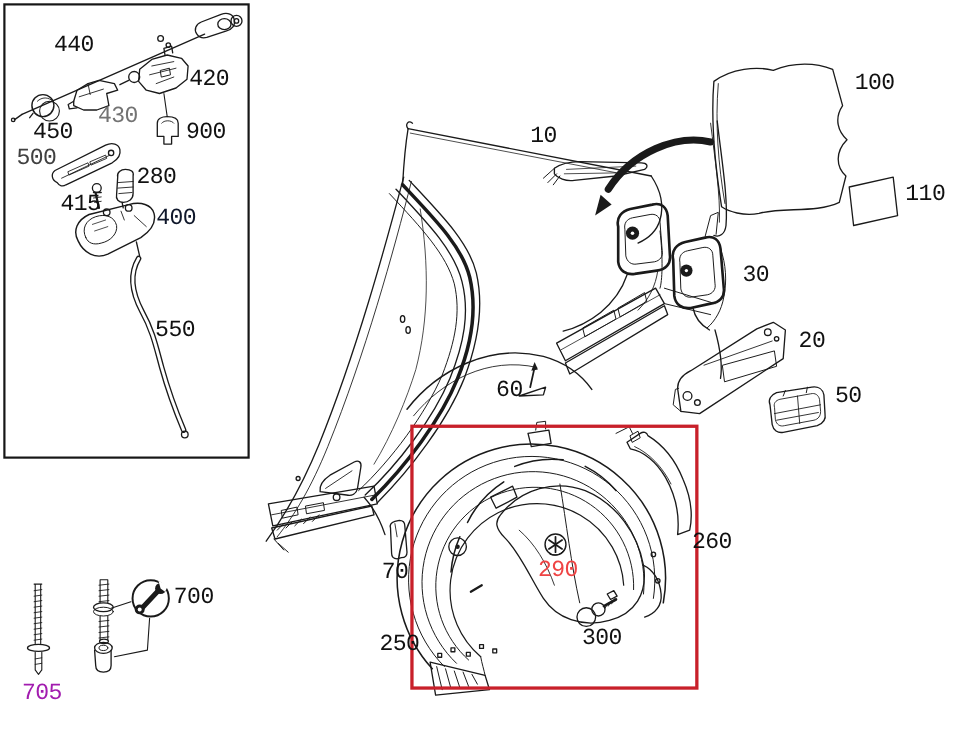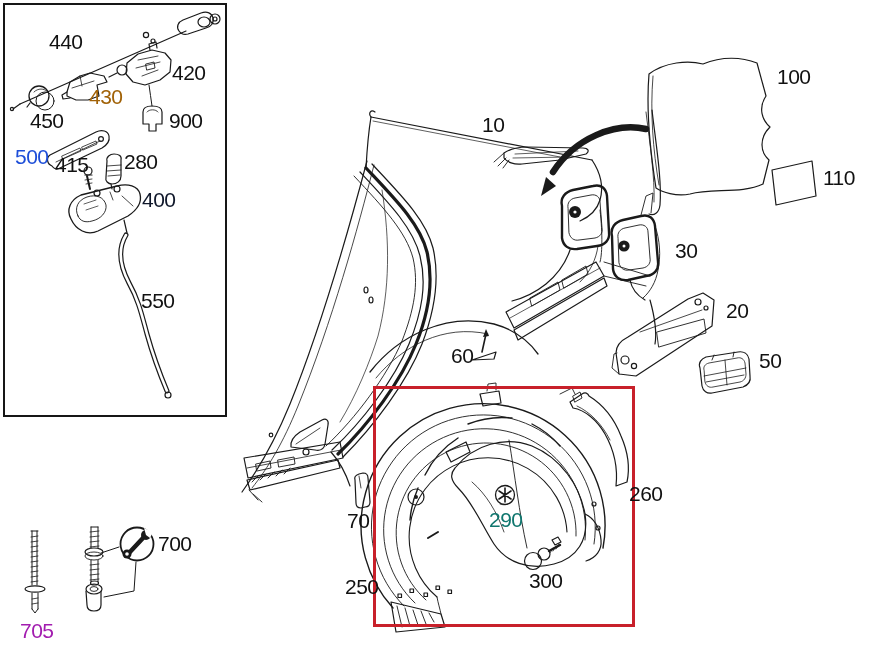--- a/index.html
+++ b/index.html
@@ -1,18 +1,18 @@
 <!DOCTYPE html>
 <html><head>
 <meta charset="utf-8">
 <style>
   html,body{margin:0;padding:0;background:#fff;}
   .stage{
     position:relative;width:889px;height:671px;background:#fff;overflow:hidden;
-    font-family:Liberation Sans, sans-serif;
+    font-family:Liberation Mono, monospace;
   }
   .artwork{position:absolute;left:0;top:0;}
   .parts-box{
     position:absolute;left:3px;top:3px;width:224px;height:414px;
     border:2px solid #161616;box-sizing:border-box;
   }
   .highlight{
     position:absolute;left:373px;top:386px;width:262px;height:241px;
     border:3px solid #c8202a;box-sizing:border-box;
   }
@@ -296,36 +296,36 @@
       <path d="M 550 553 L 553 548 M 553 551 L 556 546 M 556 549 L 559 544" stroke-width="0.8"></path>
       <path d="M 552 540 L 558 537 L 561 542 L 555 545 Z"></path>
     </g>
   </svg>
 
   <div class="parts-box"></div>
   <div class="highlight" style="border-color: rgb(200, 32, 42);"></div>
 
   <div class="lbl" style="left: 49px; top: 31px; color: rgb(17, 17, 17);">440</div>
   <div class="lbl" style="left: 172px; top: 62px; color: rgb(17, 17, 17);">420</div>
-  <div class="lbl" style="left: 89px; top: 86px; color: #a16207;">430</div>
+  <div class="lbl" style="left: 89px; top: 96px; color: #737373;">430</div>
   <div class="lbl" style="left: 30px; top: 110px; color: rgb(17, 17, 17);">450</div>
   <div class="lbl" style="left: 169px; top: 110px; color: rgb(17, 17, 17);">900</div>
-  <div class="lbl" style="left: 15px; top: 146px; color: #1d4ed8; text-align: right;">500</div>
+  <div class="lbl" style="left: 15px; top: 134px; color: #404040; text-align: right;">500</div>
   <div class="lbl" style="left: 124px; top: 151px; color: rgb(17, 17, 17);">280</div>
-  <div class="lbl" style="left: 55px; top: 154px; color: rgb(17, 17, 17);">415</div>
+  <div class="lbl" style="left: 55px; top: 176px; color: rgb(17, 17, 17);">415</div>
   <div class="lbl" style="left: 142px; top: 189px; color: #0f172a;">400</div>
   <div class="lbl" style="left: 141px; top: 290px; color: rgb(17, 17, 17);">550</div>
   <div class="lbl" style="left: 158px; top: 533px; color: rgb(17, 17, 17);">700</div>
   <div class="lbl" style="left: 20px; top: 620px; color: #a21caf;">705</div>
   <div class="lbl" style="left: 482px; top: 114px; color: rgb(17, 17, 17);">10</div>
   <div class="lbl" style="left: 777px; top: 66px; color: rgb(17, 17, 17);">100</div>
   <div class="lbl" style="left: 823px; top: 167px; color: rgb(17, 17, 17);">110</div>
   <div class="lbl" style="left: 661px; top: 240px; color: rgb(17, 17, 17); margin-left: 14px;">30</div>
   <div class="lbl" style="left: 726px; top: 300px; color: rgb(17, 17, 17);">20</div>
   <div class="lbl" style="left: 759px; top: 350px; color: rgb(17, 17, 17);">50</div>
   <div class="lbl" style="left: 451px; top: 345px; color: rgb(17, 17, 17);">60</div>
   <div class="lbl" style="left: 347px; top: 510px; color: rgb(17, 17, 17);">70</div>
   <div class="lbl" style="left: 345px; top: 576px; color: rgb(17, 17, 17);">250</div>
   <div class="lbl" style="left: 629px; top: 483px; color: rgb(17, 17, 17);">260</div>
-  <div class="lbl" style="left: 489px; top: 509px; color: #0f766e;">290</div>
+  <div class="lbl" style="left: 489px; top: 509px; color: #ef4444;">290</div>
   <div class="lbl" style="left: 529px; top: 570px; color: rgb(17, 17, 17);">300</div>
 
 </div>
 
 </body></html>

